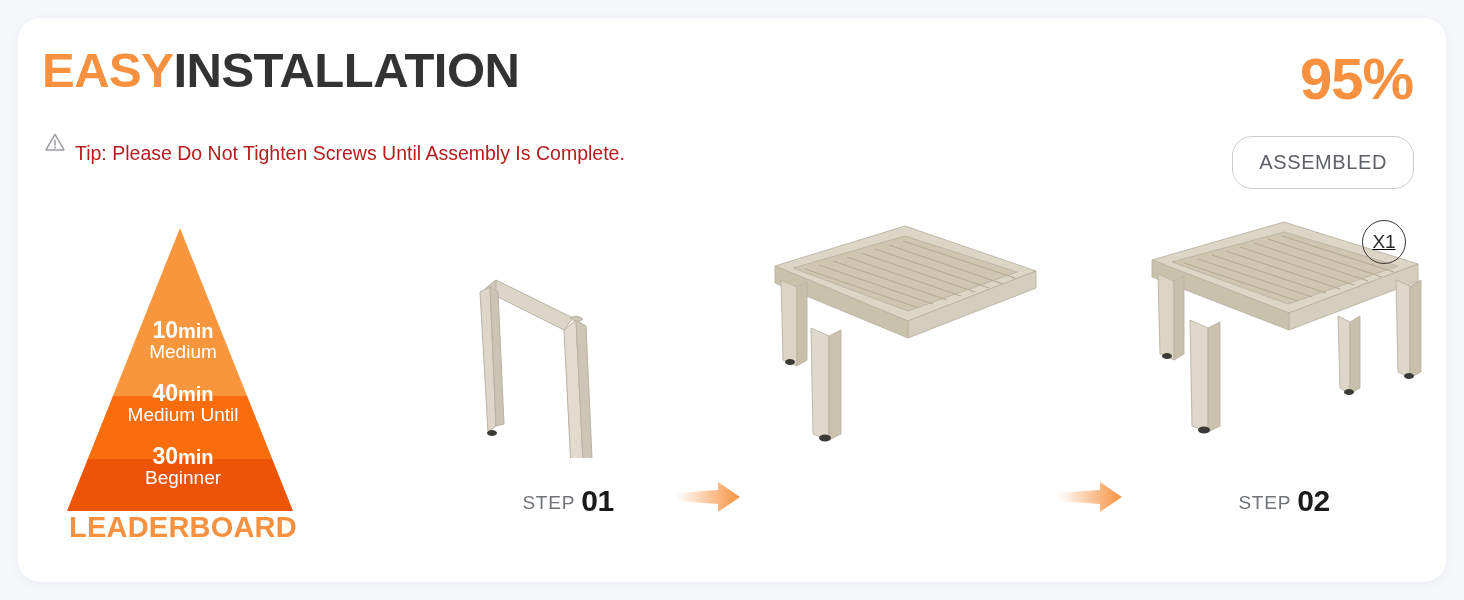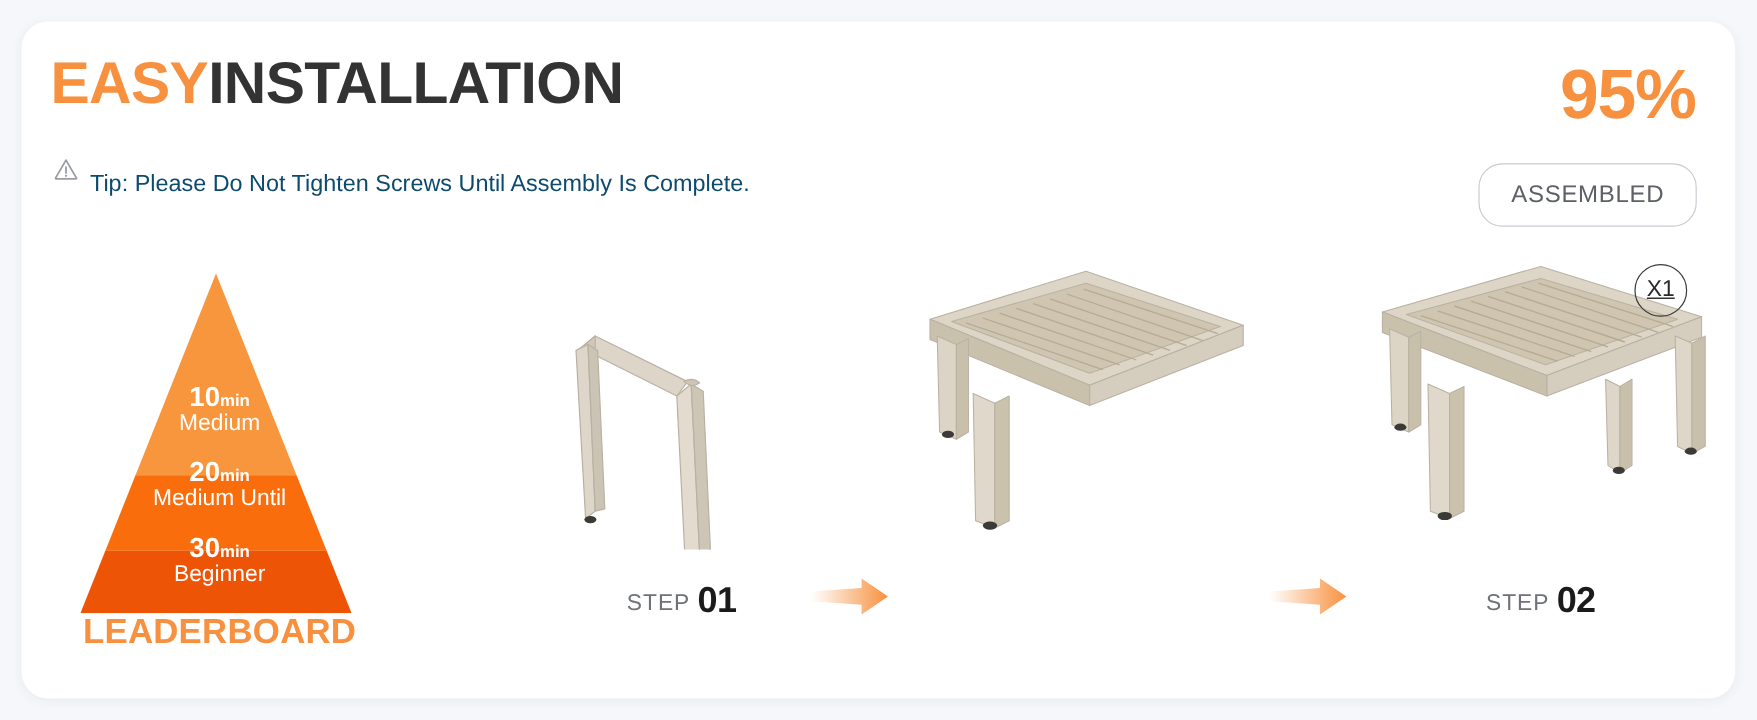--- a/index.html
+++ b/index.html
@@ -39,21 +39,21 @@
   .tip-row {
     position: absolute;
     left: 26px;
     top: 104px;
     display: flex;
     align-items: center;
     gap: 9px;
   }
   .tip-text {
     font-size: 19.5px;
-    color: #0c4a6e;
+    color: #b91c1c;
     white-space: nowrap;
     margin-top: 20px;
   }
 
   
   .percent {
     position: absolute;
     right: 33px;
     top: 32px;
     font-size: 58px;
@@ -92,21 +92,21 @@
   }
   .pyramid-svg { position: absolute; left: 0; top: 0; }
   .tier {
     position: absolute;
     width: 100%;
     text-align: center;
     color: #ffffff;
     line-height: 1.06;
   }
   .tier .big { font-size: 23px; font-weight: 700; }
-  .tier .unit { font-size: 14px; font-weight: 700; }
+  .tier .unit { font-size: 20px; font-weight: 700; }
   .tier .lbl { font-size: 19px; font-weight: 400; }
   .tier-1 { top: 112px; }
   .tier-2 { top: 175px; }
   .tier-3 { top: 238px; }
 
   .leaderboard {
     position: absolute;
     left: 0;
     top: 305px;
     width: 270px;
@@ -229,21 +229,21 @@
         <rect x="0" y="190" width="270" height="63" fill="#F96D0D"></rect>
         <rect x="0" y="253" width="270" height="60" fill="#EE5406"></rect>
       </g>
     </svg>
 
     <div class="tier tier-1">
       <div><span class="big">10</span><span class="unit">min</span></div>
       <div class="lbl">Medium</div>
     </div>
     <div class="tier tier-2">
-      <div><span class="big">20</span><span class="unit">min</span></div>
+      <div><span class="big">40</span><span class="unit">min</span></div>
       <div class="lbl">Medium Until</div>
     </div>
     <div class="tier tier-3">
       <div><span class="big">30</span><span class="unit">min</span></div>
       <div class="lbl">Beginner</div>
     </div>
 
     <div class="leaderboard">LEADERBOARD</div>
   </div>
 

